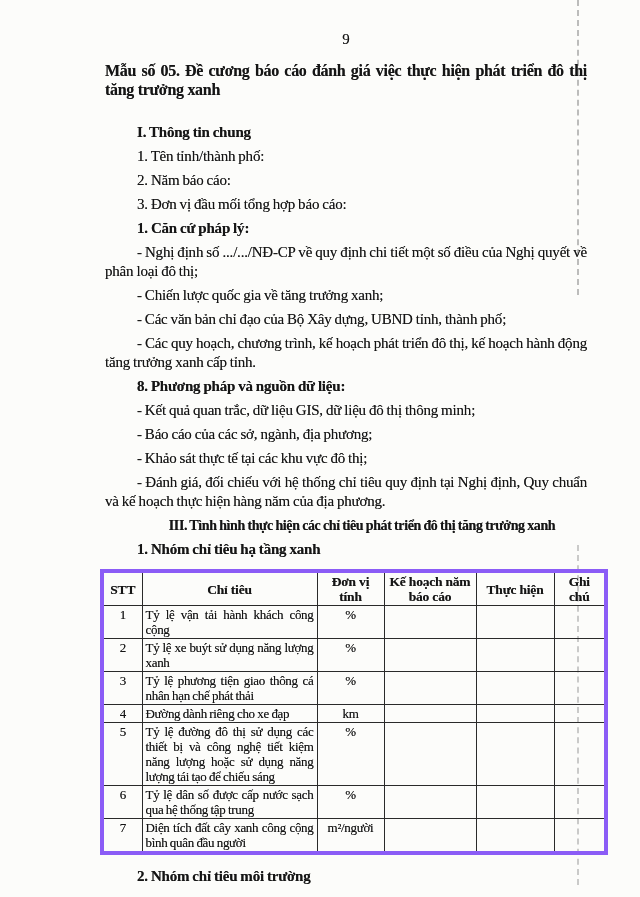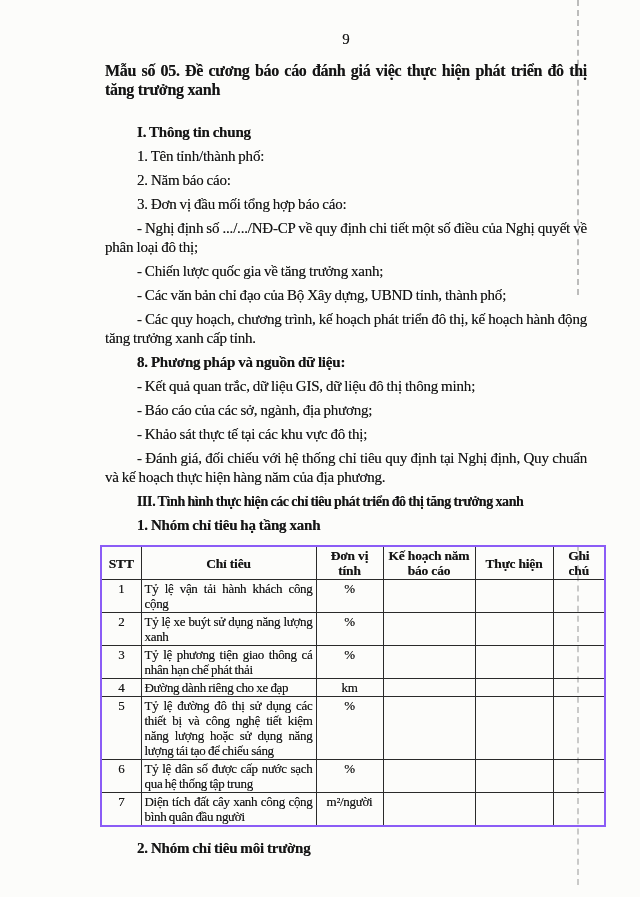--- a/index.html
+++ b/index.html
@@ -44,37 +44,37 @@
   .para, .heading {
     margin: 5px 0;
     font-size: 15px; line-height: 19px;
     text-indent: 32px;
     text-align: justify;
     letter-spacing: -.2px;
     word-spacing: -.5px;
   }
   .heading { font-weight: bold; }
   .heading.section-1 { margin-top: 24px; }
-  .heading.nowrap { white-space: nowrap; font-size: 14px; letter-spacing: -.4px; text-align: left; }
+  .heading.nowrap { white-space: nowrap; font-size: 14px; letter-spacing: -.4px; text-align: center; }
   .group-heading-bottom { margin-top: 12px; }
 
   table.indicator {
     border-collapse: collapse;
     table-layout: fixed;
     width: 504px;
     margin: 10px 0 0 -5px;
     background: transparent;
   }
   table.indicator th, table.indicator td {
     border: 1px solid #2a2a2a;
     padding: 1px 3px;
     vertical-align: top;
     overflow: hidden;
   }
-  table.indicator { border: 2px solid #8b5cf6; }
+  table.indicator { border: 4px solid #8b5cf6; }
   table.indicator th {
     font-size: 13.5px; font-weight: bold;
     line-height: 15px; text-align: center;
     vertical-align: middle;
     letter-spacing: -.2px;
   }
   table.indicator td {
     font-size: 13px; line-height: 15px;
     letter-spacing: -.3px; word-spacing: -.5px;
   }
@@ -96,20 +96,21 @@
     <div class="doc-title">Mẫu số 05. Đề cương báo cáo đánh giá việc thực hiện phát triển đô thị tăng trưởng xanh</div>
 
     <p class="heading section-1">I. Thông tin chung</p>
     <div>
         <p class="para">1. Tên tỉnh/thành phố:</p>
         <p class="para">2. Năm báo cáo:</p>
         <p class="para">3. Đơn vị đầu mối tổng hợp báo cáo:</p>
       </div>
 
 
+    <p class="heading">1. Căn cứ pháp lý:</p>
     <div>
         <p class="para">- Nghị định số .../.../NĐ-CP về quy định chi tiết một số điều của Nghị quyết về phân loại đô thị;</p>
         <p class="para">- Chiến lược quốc gia về tăng trưởng xanh;</p>
         <p class="para">- Các văn bản chỉ đạo của Bộ Xây dựng, UBND tỉnh, thành phố;</p>
         <p class="para">- Các quy hoạch, chương trình, kế hoạch phát triển đô thị, kế hoạch hành động tăng trưởng xanh cấp tỉnh.</p>
       </div>
 
     <p class="heading">8. Phương pháp và nguồn dữ liệu:</p>
     <div>
         <p class="para">- Kết quả quan trắc, dữ liệu GIS, dữ liệu đô thị thông minh;</p>

